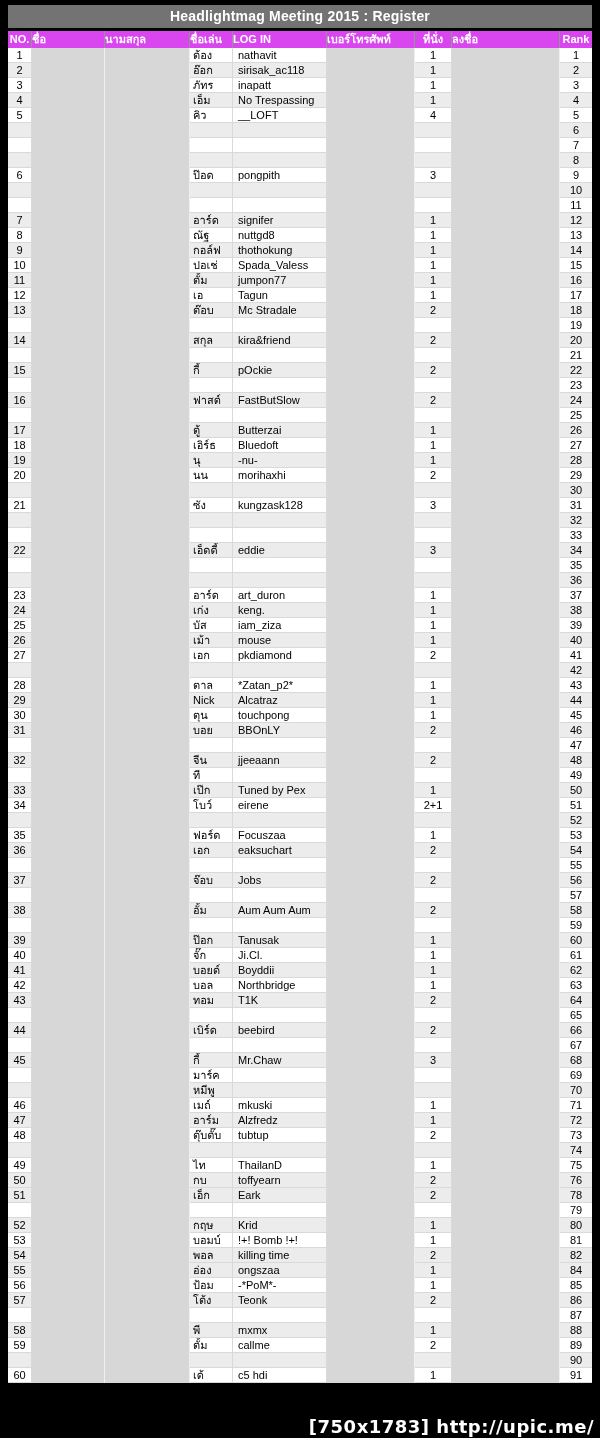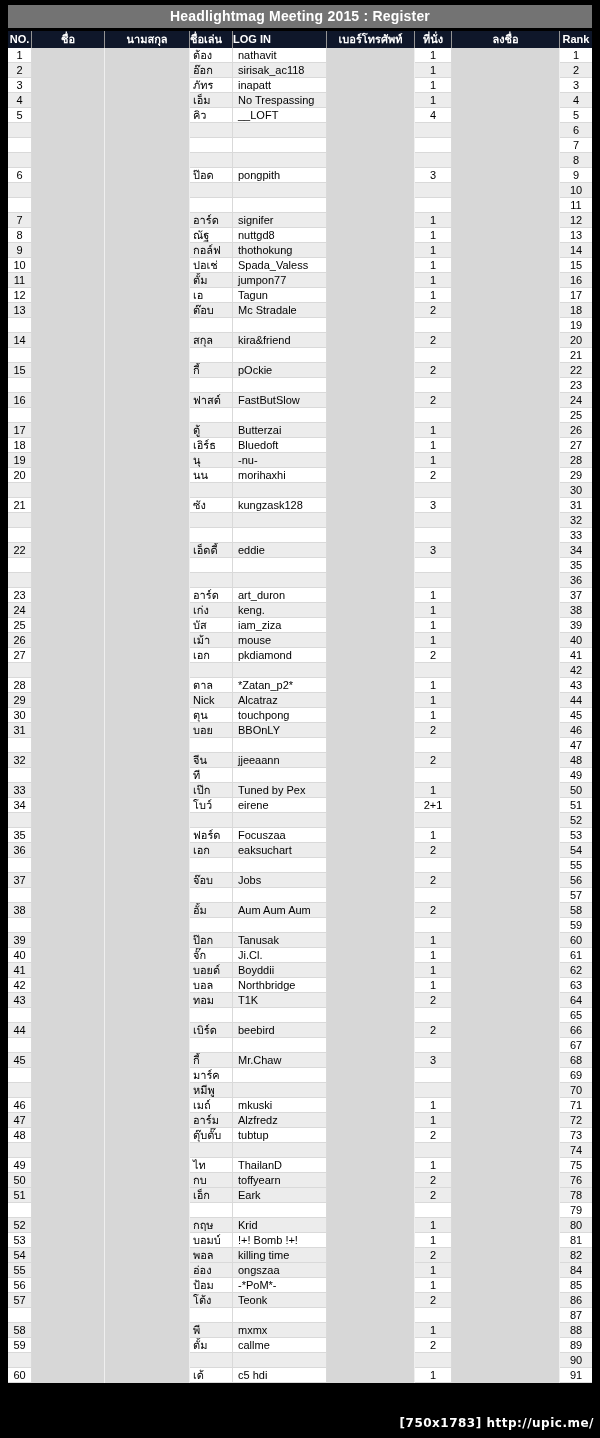--- a/index.html
+++ b/index.html
@@ -15,27 +15,27 @@
   }
   .title-bar{
     height:23px;line-height:23px;
     background:#737373;
     color:#fff;font-size:14px;font-weight:bold;
     text-align:center;
     margin-bottom:3px;
     letter-spacing:.2px;
   }
   .header-row{
-    display:flex;height:17px;background:#0f172a;
+    display:flex;height:17px;background:#d946ef;
   }
   .hcell{
     box-sizing:border-box;
     height:17px;line-height:17px;
     color:#fff;font-size:11px;font-weight:bold;
-    text-align:center;
+    text-align:left;
     border-right:1px solid #949494;
     overflow:hidden;white-space:nowrap;
   }
   .hcell:last-child{border-right:none;}
   .table-body{display:block;}
   .row{display:flex;height:15px;}
   .cell{
     box-sizing:border-box;height:15px;line-height:14px;
     font-size:11px;color:#000;
     overflow:hidden;white-space:nowrap;
@@ -55,21 +55,21 @@
   .c2{width:85px;}
   .c3{width:43px;padding-left:3px;text-align:left;}
   .c4{width:94px;padding-left:5px;text-align:left;}
   .c5{width:88px;}
   .c6{width:37px;text-align:center;}
   .c7{width:108px;}
   .c8{width:32px;text-align:center;border-right:none;}
   .hcell.c3,.hcell.c4{padding-left:0;text-align:left;}
   .watermark{
     position:absolute;right:6px;top:1416px;
-    color:#fff;font-size:12px;font-weight:bold;
+    color:#fff;font-size:18px;font-weight:bold;
     font-family:"DejaVu Sans",sans-serif;
     letter-spacing:.5px;
   }
 </style>
 </head>
 <body>
 
 <div class="sheet">
   <div class="title-bar">Headlightmag Meeting 2015 : Register</div>
   <div class="header-row">

